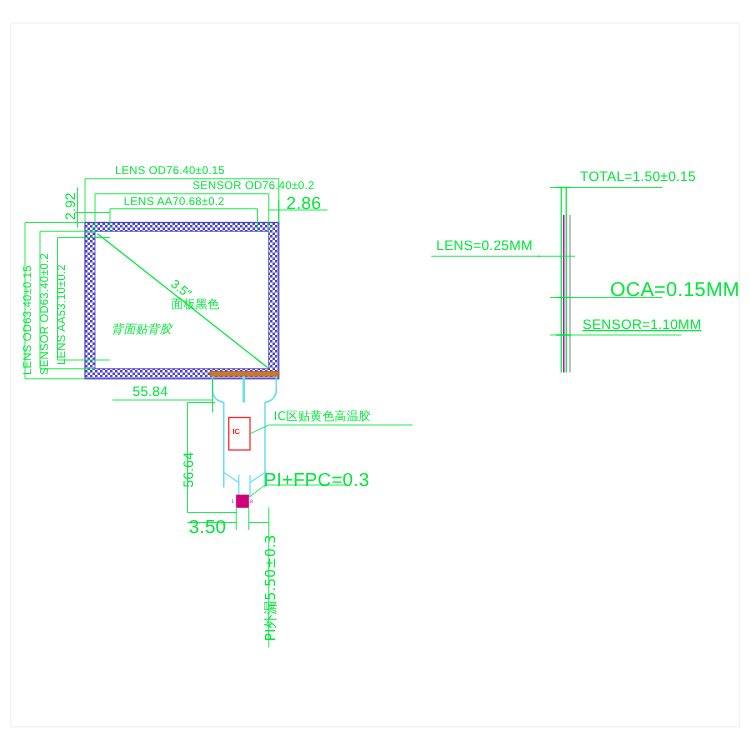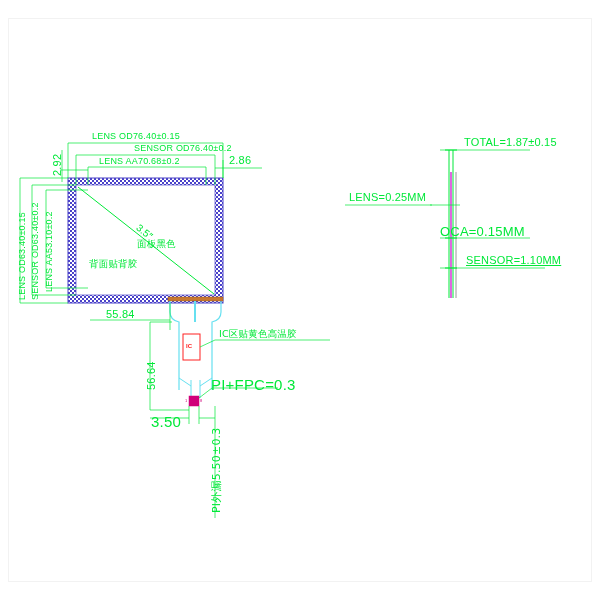--- a/index.html
+++ b/index.html
@@ -183,50 +183,50 @@
       <line x1="440" y1="238" x2="530" y2="238" stroke="#00e838" stroke-width="0.7"></line>
       <line x1="440" y1="268" x2="545" y2="268" stroke="#00e838" stroke-width="0.7"></line>
 
       <line x1="445" y1="150" x2="457" y2="150" stroke="#00e838" stroke-width="1"></line>
       <line x1="445" y1="238" x2="457" y2="238" stroke="#00e838" stroke-width="1"></line>
       <line x1="445" y1="268" x2="457" y2="268" stroke="#00e838" stroke-width="1"></line>
     </g>
   </svg>
 
   <div class="lbl" style="left:92px; top:132px;">LENS OD76.40±0.15</div>
-  <div class="lbl" style="left:88px; top:144px;padding-left:46px;">SENSOR OD76.40±0.2</div>
+  <div class="lbl" style="left:108px; top:144px;padding-left:46px;">SENSOR OD76.40±0.2</div>
   <div class="lbl" style="left:99px; top:157px;">LENS AA70.68±0.2</div>
-  <div class="lbl" style="left:229px; top:155px; font-size:11px;">2.86</div>
+  <div class="lbl" style="left:229px; top:155px; font-size:14px;">2.86</div>
 
   <div class="lbl rot90" style="left:52px; top:176px; font-size:11px;">2.92</div>
 
   <div class="lbl rot90" style="left:18px; top:300px;">LENS OD63.40±0.15</div>
   <div class="lbl rot90" style="left:31px; top:300px;">SENSOR OD63.40±0.2</div>
   <div class="lbl rot90" style="left:45px; top:292px;">LENS AA53.10±0.2</div>
 
   <div class="diag-lbl" style="left:141px; top:222px;">3.5″</div>
 
   <div class="lbl lbl-cjk" style="left:89px; top:239px;margin-left:48px;">面板黑色</div>
-  <div class="lbl lbl-cjk" style="left:89px; top:259px;">背面贴背胶</div>
+  <div class="lbl lbl-cjk" style="left:89px; top:259px;font-style:italic;">背面贴背胶</div>
 
   <div class="lbl" style="left:106px; top:309px; font-size:11px;">55.84</div>
 
   <div class="lbl rot90" style="left:146px; top:390px; font-size:11px;">56.64</div>
 
   <div class="lbl" style="left:151px; top:414px; font-size:15px;">3.50</div>
 
   <div class="ic-text" style="left:186px; top:343px;">IC</div>
 
   <div class="lbl lbl-cjk" style="left:219px; top:329px;text-align:right;">IC区贴黄色高温胶</div>
 
   <div class="lbl" style="left:211px; top:377px; font-size:15px;">PI+FPC=0.3</div>
 
   <div class="lbl rot90 lbl-cjk" style="left:211px; top:513px; font-size:11px;">PI外漏5.50±0.3</div>
 
   <div class="pin-text" style="left:185px; top:398px;">1</div>
   <div class="pin-text" style="left:200px; top:398px;">8</div>
 
-  <div class="lbl" style="left:464px; top:137px; font-size:11px;">TOTAL=1.87±0.15</div>
+  <div class="lbl" style="left:464px; top:137px; font-size:11px;">TOTAL=1.50±0.15</div>
   <div class="lbl" style="left:349px; top:192px; font-size:11px;">LENS=0.25MM</div>
-  <div class="lbl" style="left:440px; top:225px; font-size:13px;">OCA=0.15MM</div>
+  <div class="lbl" style="left:488px; top:225px; font-size:16px;">OCA=0.15MM</div>
   <div class="lbl" style="left:466px; top:255px; font-size:11px;text-decoration:underline;">SENSOR=1.10MM</div>
 
 </div>
 
 </body></html>

